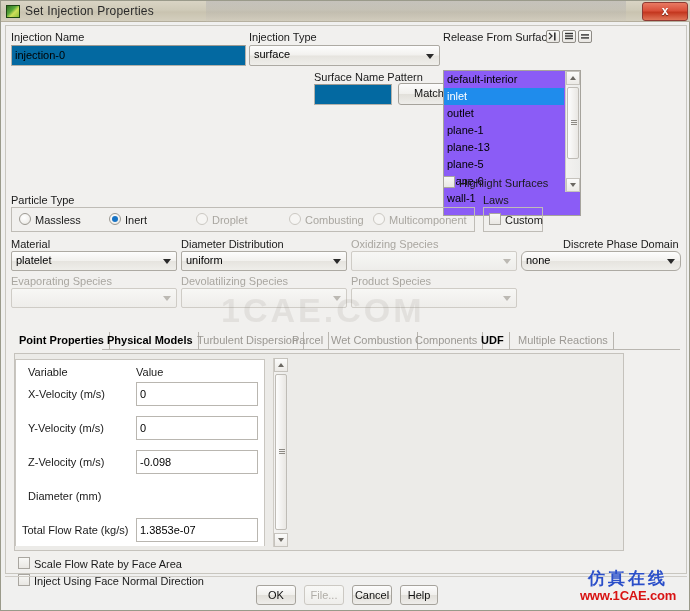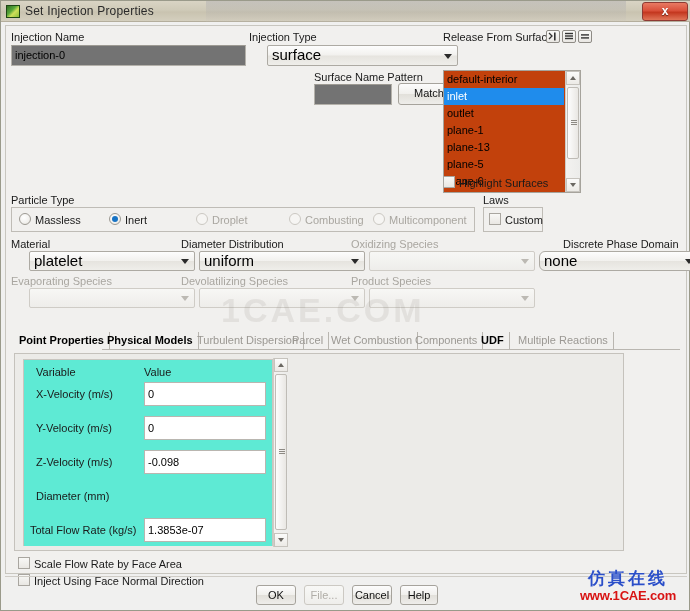--- a/index.html
+++ b/index.html
@@ -57,39 +57,38 @@
   #body {
     position: absolute; left: 4px; top: 24px; width: 682px; height: 549px;
     background: #f1f0ee;
     border: 1px solid #c8c6bf;
   }
 
   .lbl { position: absolute; font-size: 11px; color: #1a1a1a; white-space: nowrap; }
   .lbl.dis { color: #a9a6a0; }
 
   .tf {
-    position: absolute; background: #737373;
+    position: absolute; background: #0369a1;
     border: 1px solid #b4b1aa;
     border-top-color: #9d9a93;
     font-size: 11px; color: #000;
     padding: 1px 3px;
     line-height: 17px;
   }
 
   .combo {
     position: absolute;
     background: linear-gradient(to bottom,#fdfdfd 0%, #f2f1ee 48%, #e6e4df 52%, #efeeea 100%);
     border: 1px solid #adaaa3;
     border-radius: 2px;
-    font-size: 15px; color: #000;
+    font-size: 11px; color: #000;
     line-height: 17px;
     padding-left: 4px;
     cursor: pointer;
     overflow: hidden;
-    margin-left: 18px;
   }
   .combo.dis {
     color: #a9a6a0;
     background: linear-gradient(to bottom,#f7f7f5 0%,#eeedea 100%);
     border-color: #cfccc6;
   }
   .combo .arr {
     position: absolute; right: 5px; top: 50%;
     width: 0; height: 0; margin-top: -2px;
     border-left: 4px solid transparent;
@@ -104,22 +103,22 @@
     border: 1px solid #a6a39c;
     border-radius: 3px;
     font-size: 11px; text-align: center; color: #111;
     line-height: 18px;
     cursor: pointer;
   }
   .btn.dis { color: #b0ada7; border-color: #ccc9c3; background: linear-gradient(to bottom,#f8f8f6,#efeeeb); }
 
   
   #surflist {
-    position: absolute; left: 437px; top: 44px; width: 138px; height: 123px;
-    background: #c2410c; border: 1px solid #a6a39c;
+    position: absolute; left: 437px; top: 44px; width: 138px; height: 146px;
+    background: #8b5cf6; border: 1px solid #a6a39c;
     overflow: hidden;
   }
   #surflist .items { position: absolute; left: 0; top: 0; width: 120px; }
   #surflist .it {
     height: 17px; line-height: 17px;
     padding-left: 3px; font-size: 11px; white-space: nowrap; cursor: pointer;
   }
   #surflist .it.sel { background: #1f8cec; color: #fff; }
   #surflist .it.clip { height: 12px; overflow: hidden; }
 
@@ -197,22 +196,22 @@
   #tabselmask {
     position: absolute; top: 323px; height: 2px; background: #f1f0ee;
   }
 
   
   #pp {
     position: absolute; left: 8px; top: 327px; width: 610px; height: 198px;
     background: #ecebe8; border: 1px solid #c5c2bc;
   }
   #ppinner {
-    position: absolute; left: 8px; top: 5px; width: 250px; height: 187px;
-    background: #5eead4; border-left: 1px solid #c9c6c0; border-top: 1px solid #c9c6c0;
+    position: absolute; left: 0; top: 5px; width: 250px; height: 187px;
+    background: #ffffff; border-left: 1px solid #c9c6c0; border-top: 1px solid #c9c6c0;
     border-right: 1px solid #c9c6c0;
   }
   .pplbl { position: absolute; font-size: 11px; color: #1a1a1a; white-space: nowrap; }
   .ppfield {
     position: absolute; left: 120px; width: 122px; height: 24px;
     background: #fff; border: 1px solid #b9b6b0;
     font-size: 11px; line-height: 22px; padding-left: 3px;
   }
 
   #wm {

